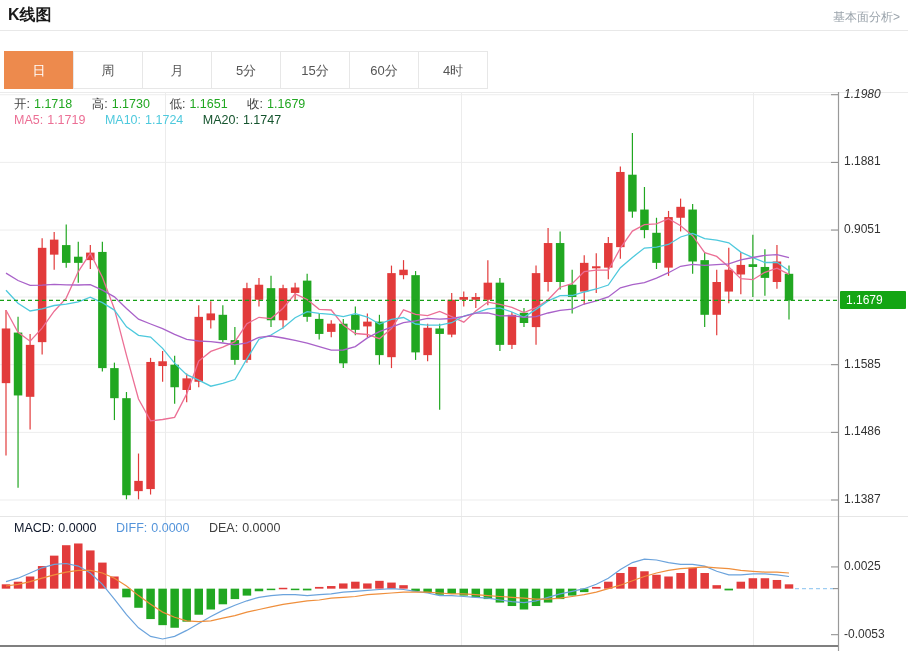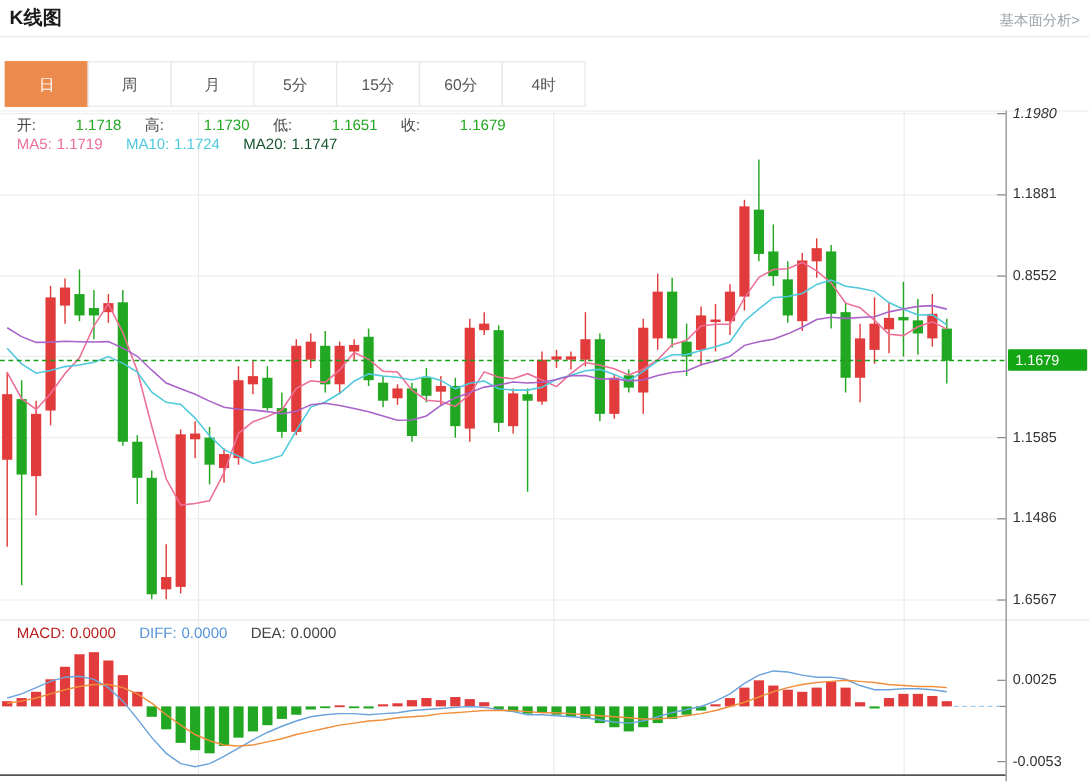--- a/index.html
+++ b/index.html
@@ -11,23 +11,23 @@
   .tabbar{position:absolute;left:4px;top:51px;height:38px;display:flex;}
   .tab{width:70px;height:38px;line-height:38px;text-align:center;font-size:13px;color:#555;
        background:#fff;border:1px solid #e7e7e7;margin-left:-1px;box-sizing:border-box;cursor:pointer;}
   .tab:first-child{margin-left:0;}
   .tab.active{background:#ed8a4d;border:1px solid #ed8a4d;color:#fff;}
   svg{position:absolute;left:0;top:0;}
   .legend{position:absolute;font-size:12.5px;white-space:nowrap;}
   .legend span{margin-right:4px;}
   .legend .gap{margin-right:16px;}
   .lbl{color:#444;}
-  .val-green{color:#21a721;margin-left:29px;}
+  .val-green{color:#21a721;}
   .ma5{color:#ec6f95;} .ma10{color:#4ec9dd;} .ma20{color:#14532d;}
-  .macd-l{color:#b91c1c;} .diff-l{color:#5494da;} .dea-l{color:#404040;}
+  .macd-l{color:#0f172a;} .diff-l{color:#5494da;} .dea-l{color:#404040;}
   .ylab{position:absolute;left:844px;font-size:12px;color:#333;}
   .price-badge{position:absolute;left:840px;width:60px;height:18px;background:#14a514;color:#fff;
        font-size:12px;line-height:18px;padding-left:6px;border-radius:1px;}
 </style>
 </head>
 <body>
 
 <div class="page">
 
   <div class="header">
@@ -291,21 +291,21 @@
 
   <div class="legend" style="left:14px;top:521px;">
     <span class="macd-l">MACD:</span><span class="macd-l gap">0.0000</span>
     <span class="diff-l">DIFF:</span><span class="diff-l gap">0.0000</span>
     <span class="dea-l">DEA:</span><span class="dea-l">0.0000</span>
   </div>
 
   <div id="axis-overlay">
       <div class="ylab" style="top: 86.7338px; font-style: italic;">1.1980</div>
       <div class="ylab" style="top: 154.394px;">1.1881</div>
-      <div class="ylab" style="top: 222.055px;">0.8552</div>
+      <div class="ylab" style="top: 222.055px;">0.9051</div>
       <div class="ylab" style="top: 356.693px;">1.1585</div>
       <div class="ylab" style="top: 424.354px;">1.1486</div>
-      <div class="ylab" style="top: 492.015px;">1.6567</div>
+      <div class="ylab" style="top: 492.015px;">1.1387</div>
       <div class="ylab" style="top: 558.934px;">0.0025</div>
       <div class="ylab" style="top: 626.705px;">-0.0053</div>
       <div class="price-badge" style="top: 291.45px;">1.1679</div>
     </div>
 </div>
 
 </body></html>

